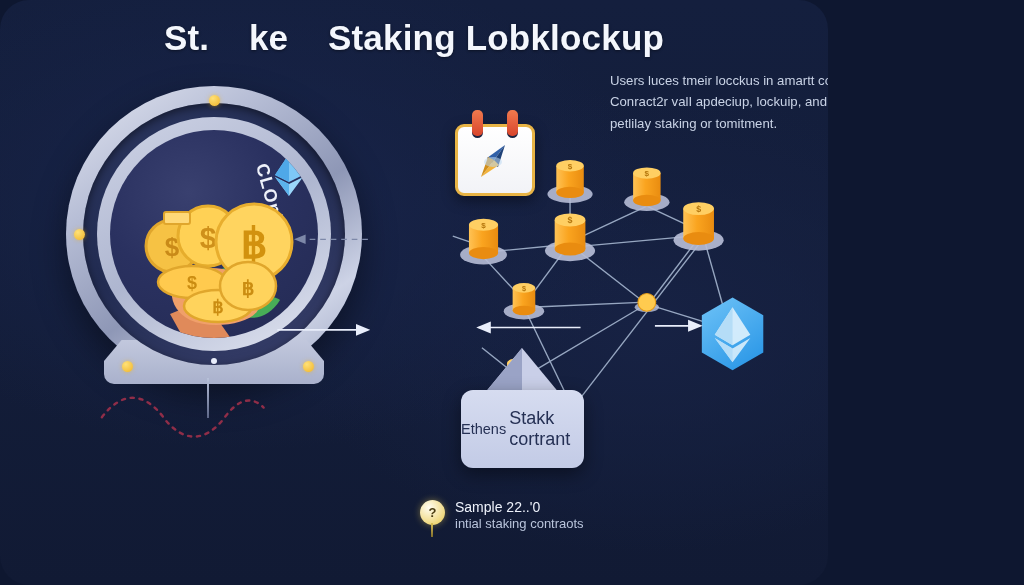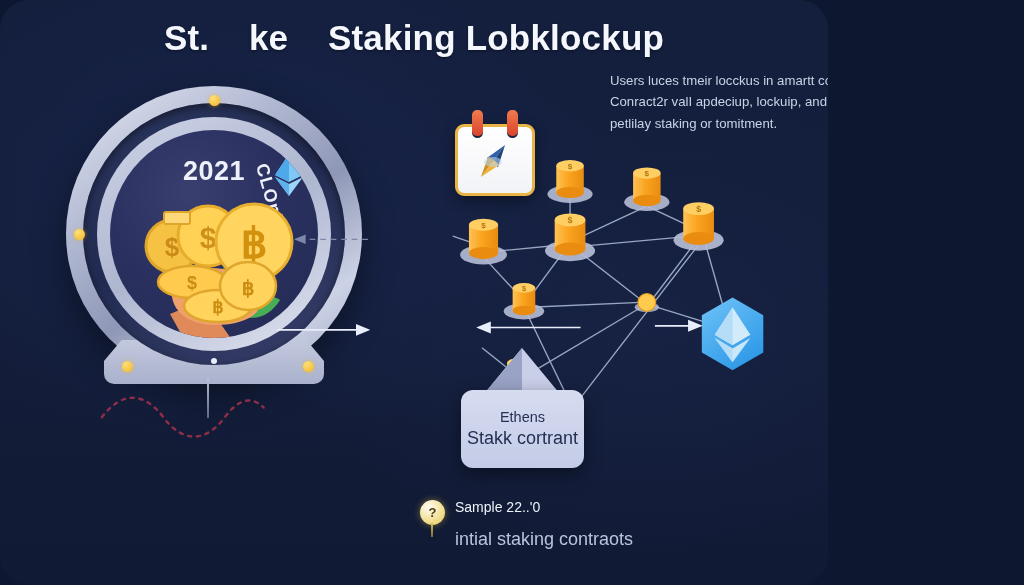--- a/index.html
+++ b/index.html
@@ -128,21 +128,21 @@
   }
   .cal-hole.l{ left:17px; } .cal-hole.r{ right:17px; }
 
   
   #eth-box{
     position:absolute; left:461px; top:390px; width:123px; height:78px;
     background:linear-gradient(180deg,#d6dcf0,#c3cbe6);
     border-radius:12px;
     box-shadow:0 6px 18px rgba(0,0,0,.42);
     color:#253054;
-    display:flex; flex-direction:column; align-items:center; justify-content:center;
+    display:flex; align-items:center; justify-content:center;
     gap:3px;
   }
   #eth-box .l1{ font-size:14.5px; }
   #eth-box .l2{ font-size:18px; }
   #eth-diamond{ position:absolute; left:478px; top:346px; }
 
   
   #eth20{
     position:absolute; left:735px; top:392px;
     background:#fbf6e8;
@@ -165,42 +165,41 @@
     background:radial-gradient(circle at 36% 30%,#fffdf2,#e9c94e);
     color:#4a3c12; font-size:13px; font-weight:700;
     display:flex;align-items:center;justify-content:center;
     box-shadow:0 0 7px rgba(233,201,78,.45);
   }
   .pin-stem{
     position:absolute; top:23px; left:11px; width:2px;height:14px;
     background:linear-gradient(180deg,#d9bf55,#7e6d2c);
   }
   #sample .s1{ color:#eef2fb; font-size:14px; line-height:1.05; }
-  #sample .s2{ color:#b9c4db; font-size:18px; margin-top:14px; }
+  #sample .s2{ color:#b9c4db; font-size:13px; margin-top:1px; }
 
   
   .layer{ position:absolute; inset:0; pointer-events:none; }
 </style>
 </head>
 <body>
 
 <div id="stage">
 
   <div id="title">St.    ke    Staking Lobklockup</div>
 
   <div id="intro">Users luces tmeir locckus in amartt contract in the Ethens Conract2r valI apdeciup, lockuip, and lockup frnowring petlilay staking or tomitment.</div>
 
   <div id="badge">
     <div class="ring-outer"></div>
     <div class="notch"></div>
     <div class="ring-mid"></div>
     <div class="ring-inner"></div>
 
     <div class="disc">
-      <div class="year">2021</div>
       <div class="brand">CLOnUS</div>
 
       <svg class="eth-mini" width="30" height="42" viewBox="0 0 30 42">
         <polygon points="15,0 29,21 15,28 1,21" fill="#7ec8f7"></polygon>
         <polygon points="15,0 15,28 1,21" fill="#4fa8e8"></polygon>
         <polygon points="15,30 29,23 15,42 1,23" fill="#9ad6fa"></polygon>
         <polygon points="15,30 15,42 1,23" fill="#5cb3ec"></polygon>
       </svg>
 
       <svg width="208" height="208" viewBox="0 0 208 208" style="position:absolute;left:2px;top:34px;">

